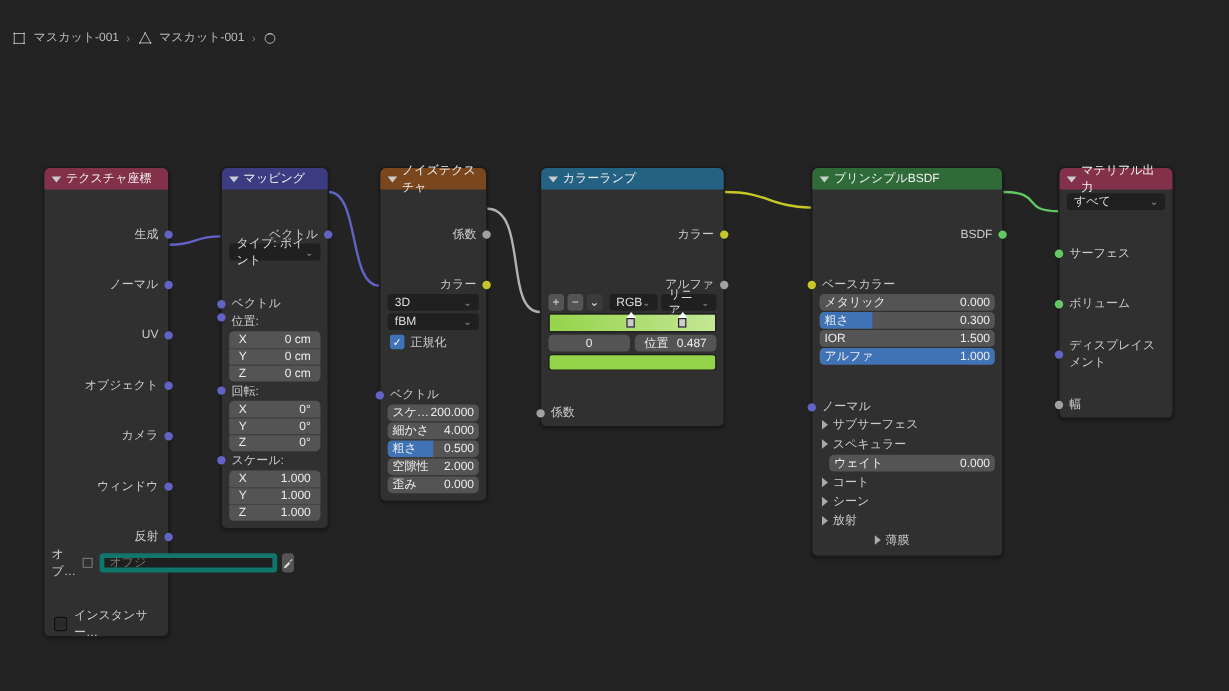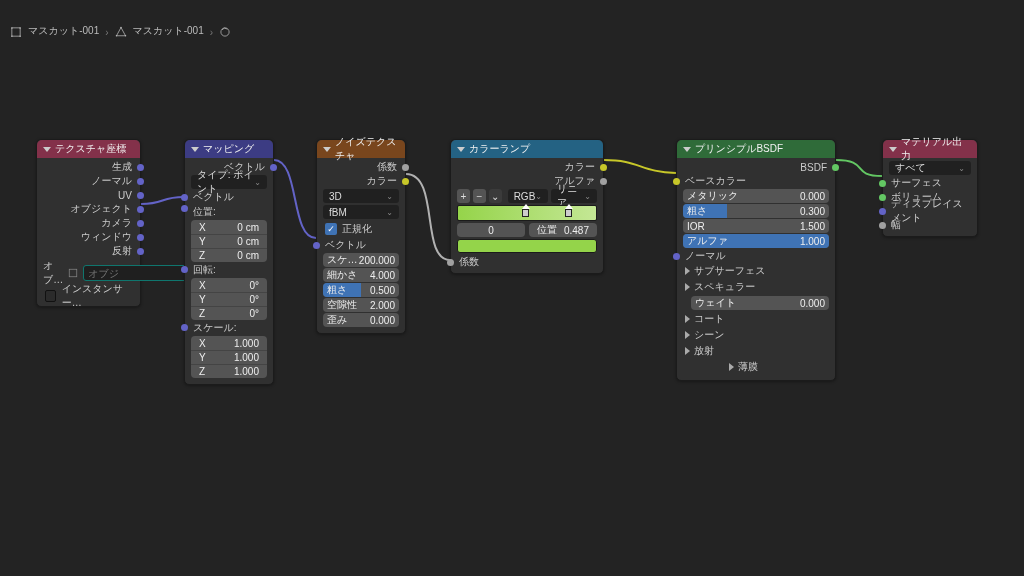--- a/index.html
+++ b/index.html
@@ -23,21 +23,21 @@
   .node {
     position: absolute; background: #303030; border: 1px solid #1b1b1b;
     border-radius: 5px; box-shadow: 0 1px 3px rgba(0,0,0,.35);
     overflow: visible;
   }
   .node .header {
     height: 18px; border-radius: 5px 5px 0 0; display: flex; align-items: center;
     padding: 0 6px; font-size: 10px; color: #f2f2f2; gap: 4px;
   }
   .node .body { padding: 2px 0; }
-  .row { height: 14px; display: flex; align-items: center; padding: 0 8px; position: relative; }
+  .row { height: 14px; display: flex; align-items: center; padding: 0 8px; position: relative; margin-top: 28px; }
   .row .lbl-left { flex: 1; text-align: left; }
   .row .lbl-right { flex: 1; text-align: right; }
   .dropdown {
     flex: 1; background: #202020; border-radius: 3px; height: 14px; display: flex;
     align-items: center; padding: 0 6px; justify-content: space-between;
     font-size: 10px; color: #ddd;
   }
   .dropdown .chev { font-size: 8px; color: #888; }
   .rowpad { padding: 1px 6px; }
   .sect { padding: 1px 8px; font-size: 10px; color: #ccc; }
@@ -96,21 +96,21 @@
   .mini-btn {
     background: #545454; height: 14px; width: 16px; border-radius: 3px;
     display: flex; align-items: center; justify-content: center; color: #ddd; font-size: 10px;
   }
   .mini-drop { background: #3b3b3b; }
   .mix-row { display: flex; gap: 3px; margin: 1px 6px; align-items: center; }
   .expand-row { display: flex; align-items: center; padding: 1px 8px; font-size: 10px; }
   svg.link { position: absolute; left: 0; top: 0; pointer-events: none; }
   .txt { padding: 1px 6px; display: flex; gap: 4px; align-items: center; }
   .txt input {
-    flex: 1; background: #1f1f1f; border: 1px solid #0f766e; border-radius: 3px; height: 16px;
+    flex: 1; background: #1f1f1f; border: 4px solid #0f766e; border-radius: 3px; height: 16px;
     color: #ddd; font-size: 10px; padding: 0 4px;
   }
   .eyedrop {
     width: 16px; height: 16px; background: #545454; border-radius: 3px;
     display: flex; align-items: center; justify-content: center;
   }
   .chk-sq { width: 12px; height: 12px; background: #2b2b2b; border: 1px solid #111; border-radius: 2px; display: inline-block; margin-right: 6px; }
 </style>
 </head>
 <body>

